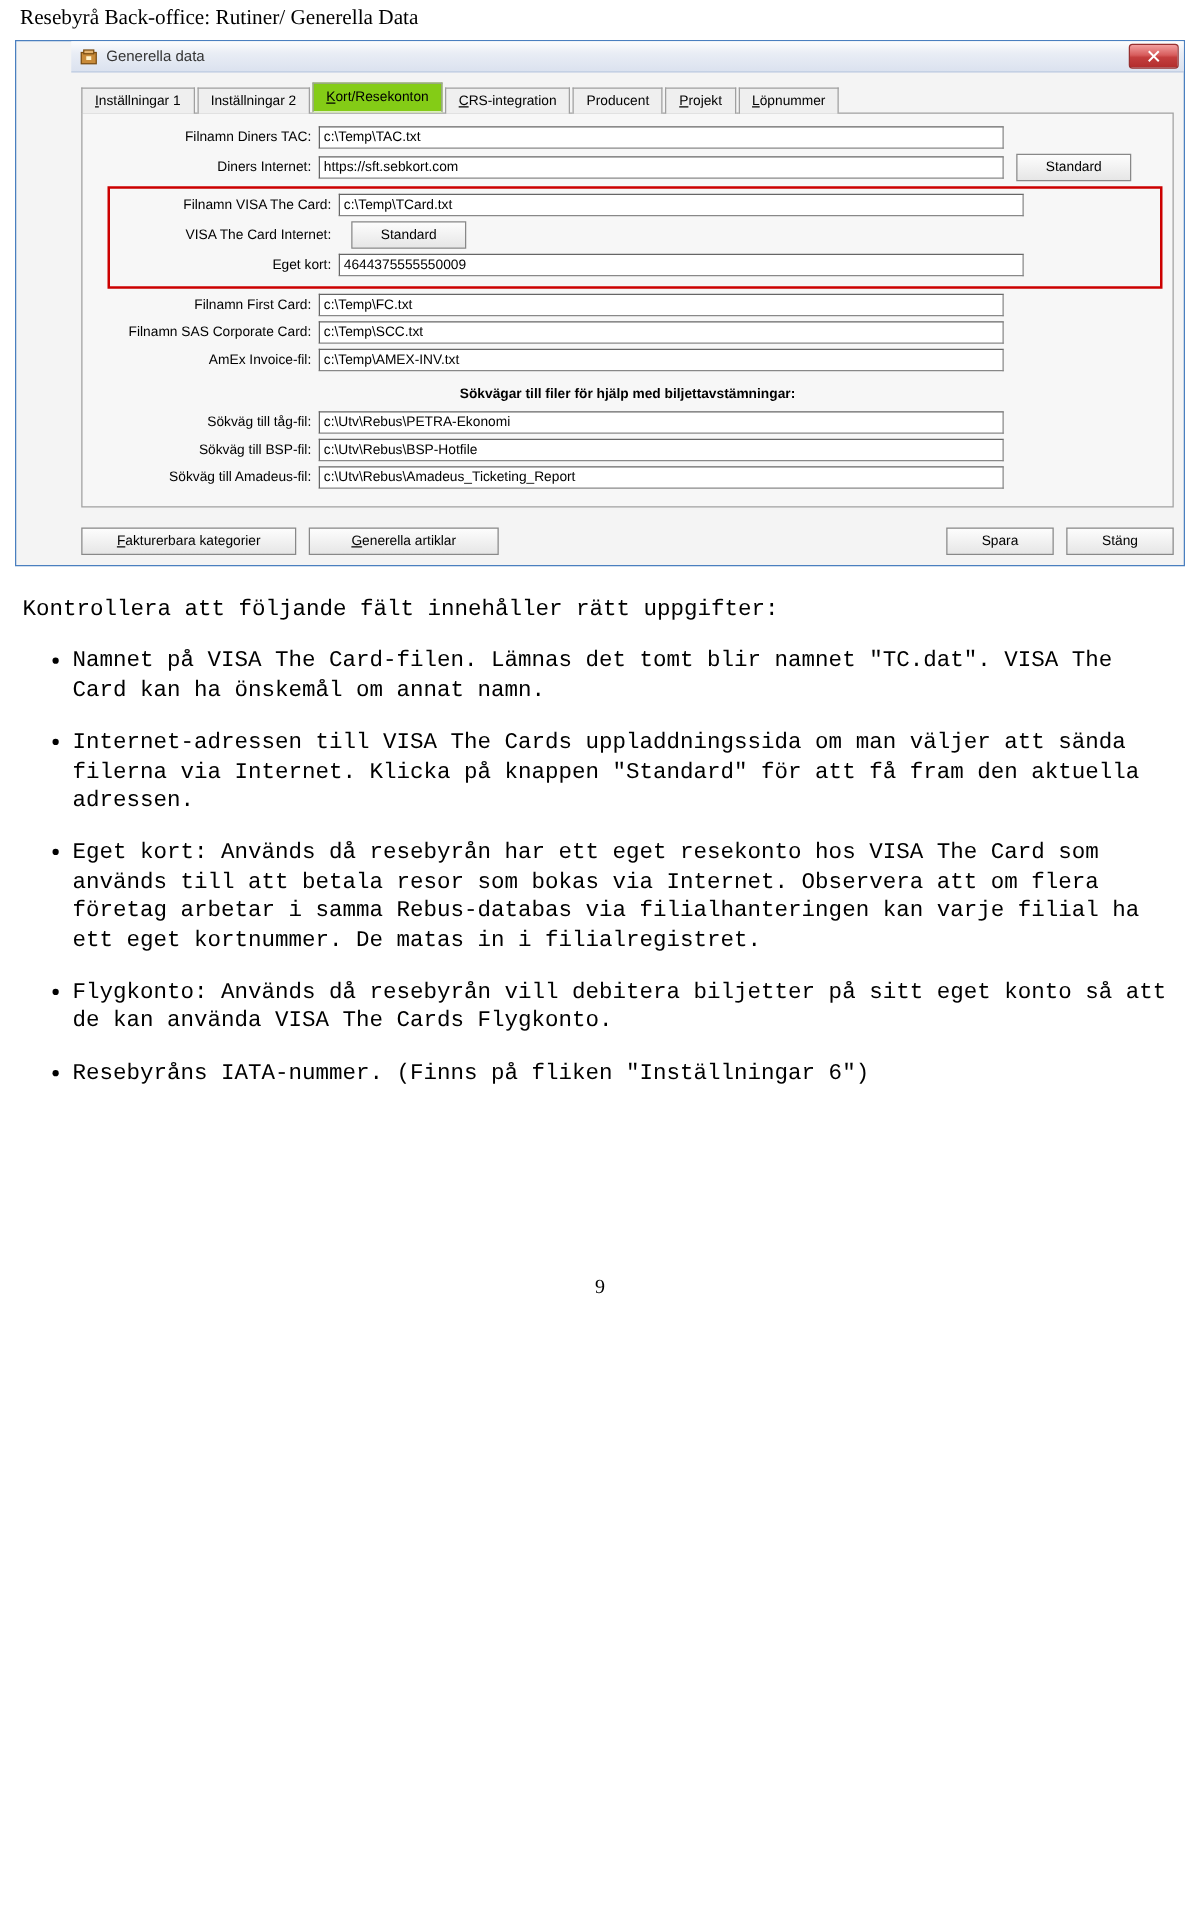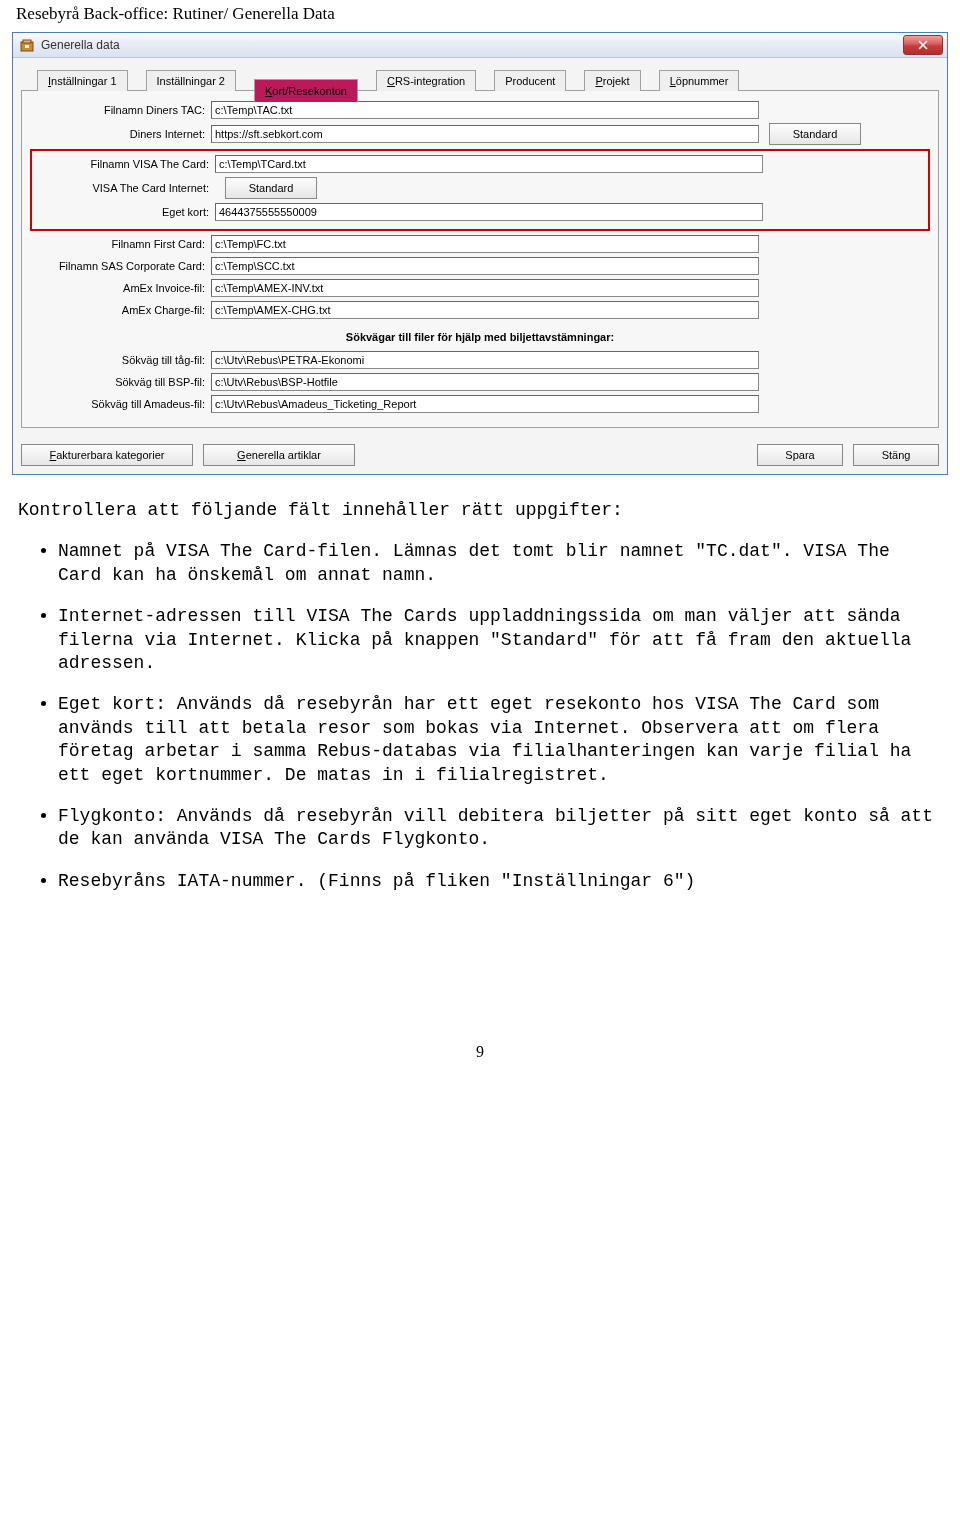--- a/index.html
+++ b/index.html
@@ -15,20 +15,21 @@
     font-weight: normal;
     font-size: 17px;
     padding: 4px 16px 8px 16px;
   }
   .window {
     margin: 0 12px 24px 12px;
     border: 1px solid #4a7fbf;
     background: #f4f4f4;
     font-family: Tahoma, Arial, sans-serif;
     font-size: 11px;
+    padding-left: 44px;
   }
   .titlebar {
     background: linear-gradient(to bottom, #fdfdfd 0%, #e9edf5 40%, #dbe2ef 100%);
     border-bottom: 1px solid #b7c6e0;
     display: flex;
     align-items: center;
     height: 24px;
   }
   .titlebar .app-icon {
     width: 16px; height: 16px;
@@ -58,26 +59,25 @@
   }
   .tab {
     border: 1px solid #a0a0a0;
     border-bottom: none;
     background: #efefef;
     padding: 4px 10px 4px 10px;
     margin-right: 2px;
     position: relative;
     top: 1px;
     white-space: nowrap;
-    margin-left: 16px;
   }
   .tab.active {
-    background: #be185d;
+    background: #84cc16;
     border-bottom: 1px solid #f7f7f7;
-    top: 13px;
+    top: 0;
     padding-top: 5px;
     padding-bottom: 5px;
   }
   .tab .u { text-decoration: underline; }
   .panel {
     border: 1px solid #a0a0a0;
     margin: 0 8px 8px 8px;
     background: #f7f7f7;
     padding: 10px 8px 10px 8px;
   }
@@ -121,21 +121,21 @@
     min-width: 64px;
   }
   .btn .u { text-decoration: underline; }
   .std-btn {
     margin-left: 10px;
     min-width: 70px;
   }
   .red-box {
     border: 2px solid #cc0000;
     padding: 4px 2px;
-    margin: 2px 0 4px 0;
+    margin: 2px 0 4px 12px;
   }
   .section-heading {
     font-weight: bold;
     text-align: center;
     margin: 12px 0 8px 0;
     font-size: 11px;
   }
   .footer-bar {
     display: flex;
     padding: 8px;
@@ -226,24 +226,20 @@
       <div class="form-input">c:\Temp\FC.txt</div>
     </div>
     <div class="form-line">
       <div class="form-label">Filnamn SAS Corporate Card:</div>
       <div class="form-input">c:\Temp\SCC.txt</div>
     </div>
     <div class="form-line">
       <div class="form-label">AmEx Invoice-fil:</div>
       <div class="form-input">c:\Temp\AMEX-INV.txt</div>
     </div>
-    <div class="form-line">
-      <div class="form-label">AmEx Charge-fil:</div>
-      <div class="form-input">c:\Temp\AMEX-CHG.txt</div>
-    </div>
 
     <div class="section-heading">Sökvägar till filer för hjälp med biljettavstämningar:</div>
 
     <div class="form-line">
       <div class="form-label">Sökväg till tåg-fil:</div>
       <div class="form-input">c:\Utv\Rebus\PETRA-Ekonomi</div>
     </div>
     <div class="form-line">
       <div class="form-label">Sökväg till BSP-fil:</div>
       <div class="form-input">c:\Utv\Rebus\BSP-Hotfile</div>

